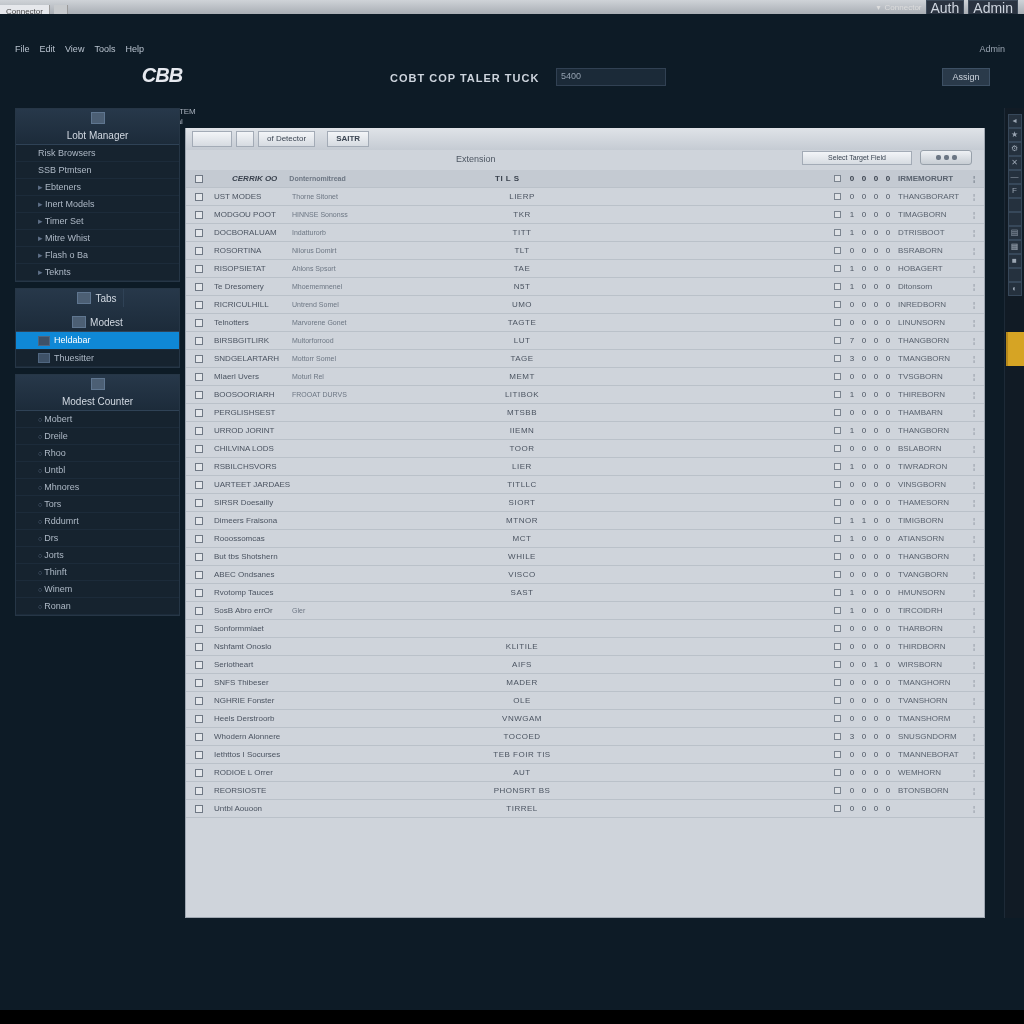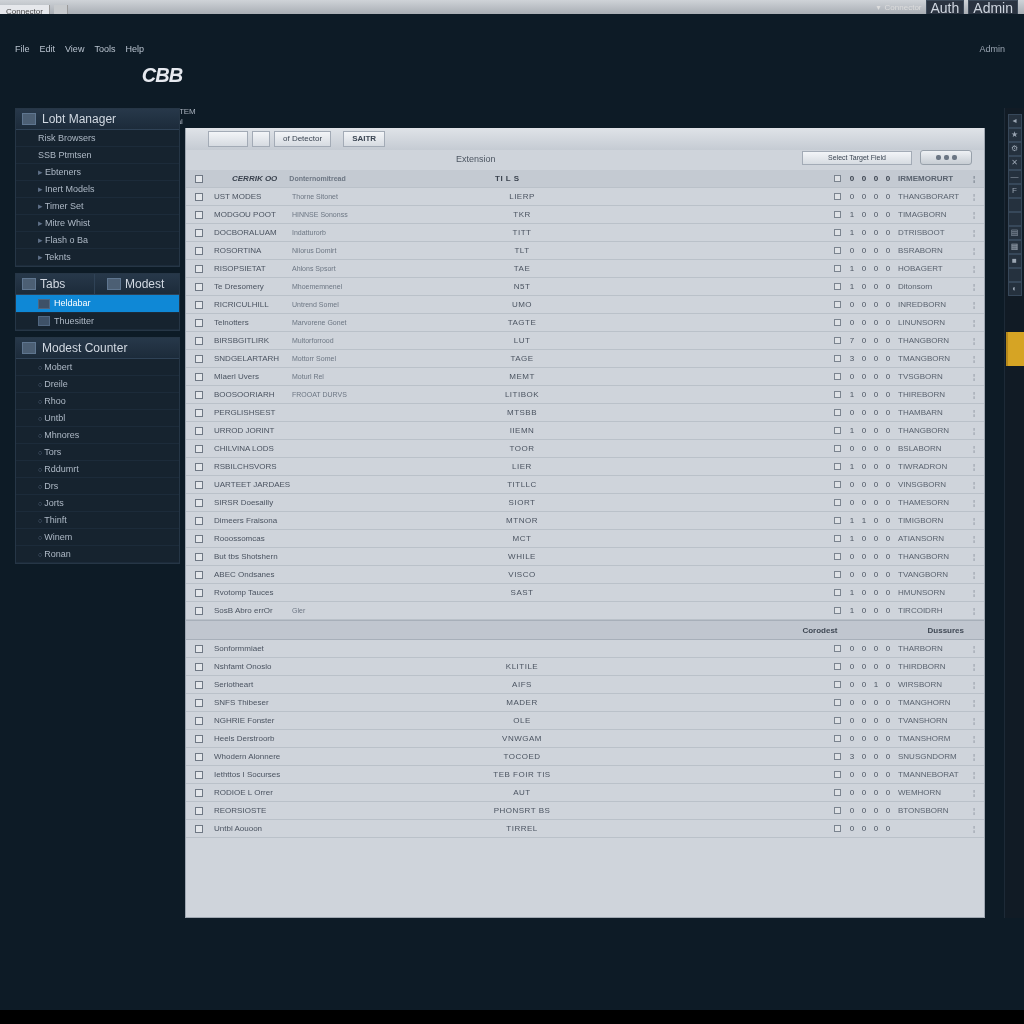--- a/index.html
+++ b/index.html
@@ -19,32 +19,32 @@
 .brand .logo2 { width:60px; height:22px; background:repeating-linear-gradient(115deg,#c7ccd5 0 3px,#5e6670 3px 6px); border-radius:2px; }
 .brand .sub { font-size:8px; color:#a7b0bc; line-height:10px; }
 
 .headerbar { position:absolute; left:180px; top:50px; width:810px; height:40px; }
 .headerbar .title { position:absolute; left:210px; top:8px; font-size:11px; font-weight:700; color:#cdd4dd; letter-spacing:1px; }
 .headerbar .field { position:absolute; left:376px; top:4px; width:110px; height:18px; background:#1b2a38; border:1px solid #314153; color:#93a0af; font-size:9px; padding:2px 4px; }
 .headerbar .actbtn { position:absolute; right:0; top:4px; width:48px; height:18px; background:#2a3a4a; border:1px solid #3d5064; color:#cdd4dd; font-size:9px; text-align:center; line-height:16px; }
 
 .sidebar { position:absolute; left:15px; top:94px; width:165px; }
 .sidepanel { background:#16232f; border:1px solid #263646; margin-bottom:6px; }
-.sidepanel .ph { background:linear-gradient(#27384a,#1c2b3a); border-bottom:1px solid #2f4256; font-size:12px; color:#d2d9e2; padding:3px 6px; display:flex; align-items:center; gap:6px; }
+.sidepanel .ph { background:linear-gradient(#27384a,#1c2b3a); border-bottom:1px solid #2f4256; font-size:10px; color:#d2d9e2; padding:3px 6px; display:flex; align-items:center; gap:6px;flex-direction:column; }
 .sidepanel .ph .picon { width:14px; height:12px; background:#4c5f74; border:1px solid #5f7690; }
 .sidepanel .pitem { font-size:9px; color:#aeb9c6; padding:3px 6px 3px 22px; border-bottom:1px solid #1c2b3a; cursor:pointer; white-space:nowrap; overflow:hidden; text-overflow:ellipsis; }
 .sidepanel .pitem.sel { background:#0f88d6; color:#fff; }
 .sidepanel .pitem.sub::before { content:"▸ "; color:#5f7088; }
 .sidepanel .pitem.tree::before { content:"○ "; color:#5f7088; font-size:7px; }
 .sidepanel .pitem .ico { display:inline-block; width:12px; height:10px; background:#3e5167; border:1px solid #506680; margin-right:4px; vertical-align:middle; }
 
 .pageheader { position:absolute; left:185px; top:94px; width:800px; height:18px; background:linear-gradient(#e8ebef,#c9cfd6); border:1px solid #9fa7b1; font-size:9px; color:#414a56; padding:3px 8px; display:flex; justify-content:space-between; }
 .pageheader .closebtn { width:14px; height:12px; background:#d0d4da; border:1px solid #8c939d; text-align:center; line-height:10px; font-size:9px; cursor:pointer;}
 
-.toolbar { position:absolute; left:185px; top:114px; width:800px; height:22px; background:linear-gradient(#dfe3e8,#c5cbd3); border-left:1px solid #9fa7b1; border-right:1px solid #9fa7b1; display:flex; align-items:center; padding:0 22px; gap:4px; }
+.toolbar { position:absolute; left:185px; top:114px; width:800px; height:22px; background:linear-gradient(#dfe3e8,#c5cbd3); border-left:1px solid #9fa7b1; border-right:1px solid #9fa7b1; display:flex; align-items:center; padding:0 6px; gap:4px; }
 .toolbar .tbtn { height:16px; background:linear-gradient(#f3f5f8,#d6dbe1); border:1px solid #a3abb6; font-size:8px; color:#3c4653; padding:0 8px; line-height:14px; cursor:pointer; }
 .toolbar .spacer{ width:4px; }
 
 .content { position:absolute; left:185px; top:136px; width:800px; height:768px; background:#cfd4db; border:1px solid #9fa7b1; border-top:none; overflow:hidden; }
 .gridhdr { position:relative; height:20px; }
 .gridhdr .col-ext { position:absolute; left:270px; top:4px; font-size:9px; color:#4d5662; }
 .gridhdr .filterbtn { position:absolute; right:72px; top:1px; height:14px; width:110px; background:linear-gradient(#f3f5f8,#d6dbe1); border:1px solid #a3abb6; font-size:7px; color:#3c4653; text-align:center; line-height:12px; }
 .gridhdr .filterbox { position:absolute; right:12px; top:0px; height:15px; width:52px; background:linear-gradient(#eef1f4,#c7cdd4); border:1px solid #97a0aa; border-radius:3px; display:flex; align-items:center; justify-content:center; gap:3px; }
 .gridhdr .filterbox .dot{ width:5px;height:5px;border-radius:2px;background:#6b7684;}
 
@@ -99,20 +99,25 @@
 
   <div class="brand">
     <span class="logo">CBB</span>
     <span class="logo2"></span>
     <span class="sub">
       <div>Fleet Pro SYSTEM</div>
       <div>v5 Professional</div>
     </span>
   </div>
 
+  <div class="headerbar">
+    <div class="title">COBT COP TALER TUCK</div>
+    <div class="field">5400</div>
+    <div class="actbtn">Assign</div>
+  </div>
 
   <div class="sidebar">
     <div class="sidepanel">
       <div class="ph">
         <span class="picon"></span>
         <span>Lobt Manager</span>
       </div>
       <div id="panel1-items">
           <div class="pitem ">Risk Browsers</div>
           <div class="pitem ">SSB Ptmtsen</div>
@@ -655,24 +660,20 @@
           </span>
           <span class="c-n">1</span>
           <span class="c-n">0</span>
           <span class="c-n">0</span>
           <span class="c-n">0</span>
           <span class="c-id">TIRCOIDRH</span>
           <span class="c-dot">¦</span>
         </div>
       </div>
 
-    <div class="sectionhdr" id="sec2hdr">
-      <span class="lbl">Corodest</span>
-      <span class="lbl">Dussures</span>
-    </div>
 
     <div class="grid" id="grid2">
         <div class="row">
           <span class="cb">
             <span class="sq"></span>
           </span>
           <span class="c-code">Sonformmiaet</span>
           <span class="c-desc"></span>
           <span class="c-spacer"></span>
           <span class="c-ext"></span>

